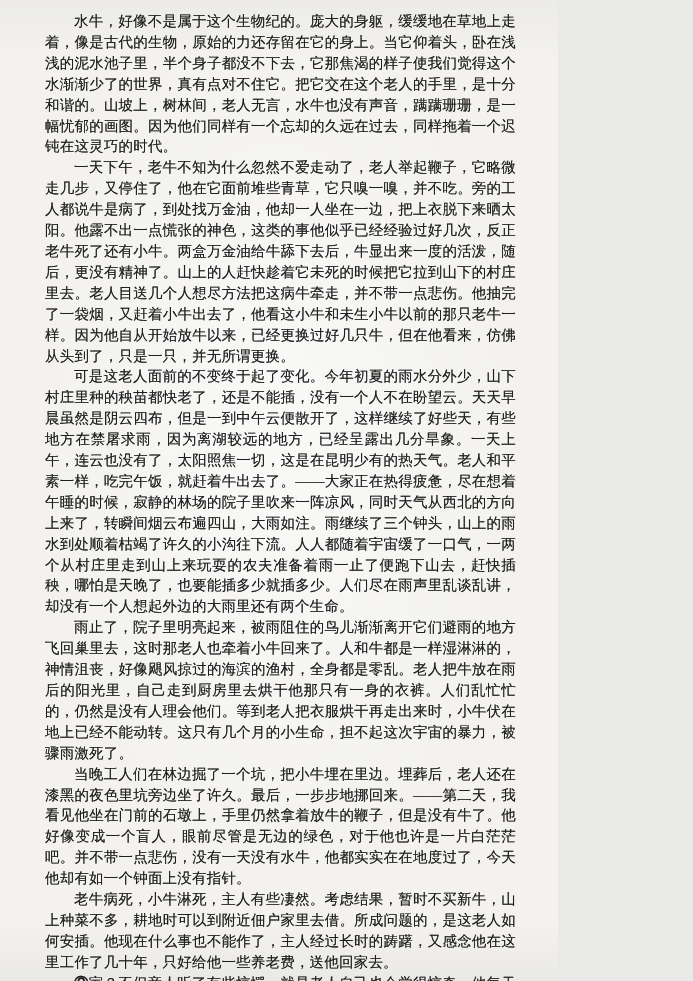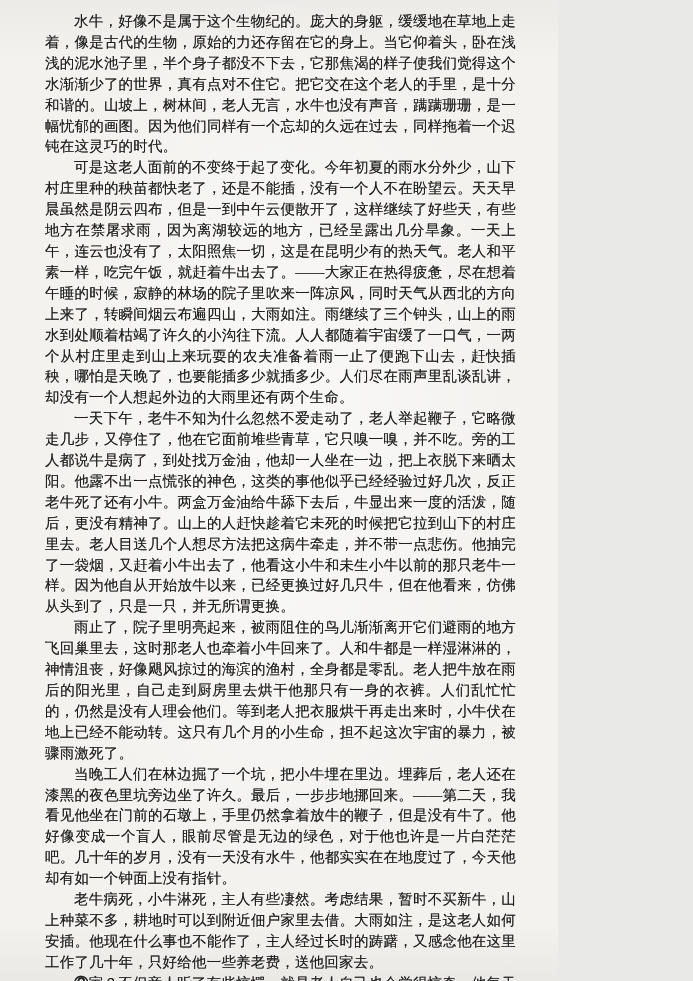--- a/index.html
+++ b/index.html
@@ -44,20 +44,20 @@
   .marker {
     font-weight: bold;
   }
 </style>
 </head>
 <body>
 
 <div class="page">
   <div class="text-block">
     <p class="para">水牛，好像不是属于这个生物纪的。庞大的身躯，缓缓地在草地上走着，像是古代的生物，原始的力还存留在它的身上。当它仰着头，卧在浅浅的泥水池子里，半个身子都没不下去，它那焦渴的样子使我们觉得这个水渐渐少了的世界，真有点对不住它。把它交在这个老人的手里，是十分和谐的。山坡上，树林间，老人无言，水牛也没有声音，蹒蹒珊珊，是一幅忧郁的画图。因为他们同样有一个忘却的久远在过去，同样拖着一个迟钝在这灵巧的时代。</p>
+    <p class="para">一天下午，老牛不知为什么忽然不爱走动了，老人举起鞭子，它略微走几步，又停住了，他在它面前堆些青草，它只嗅一嗅，并不吃。旁的工人都说牛是病了，到处找万金油，他却一人坐在一边，把上衣脱下来晒太阳。他露不出一点慌张的神色，这类的事他似乎已经经验过好几次，反正老牛死了还有小牛。两盒万金油给牛舔下去后，牛显出来一度的活泼，随后，更没有精神了。山上的人赶快趁着它未死的时候把它拉到山下的村庄里去。老人目送几个人想尽方法把这病牛牵走，并不带一点悲伤。他抽完了一袋烟，又赶着小牛出去了，他看这小牛和未生小牛以前的那只老牛一样。因为他自从开始放牛以来，已经更换过好几只牛，但在他看来，仿佛从头到了，只是一只，并无所谓更换。</p>
     <p class="para">可是这老人面前的不变终于起了变化。今年初夏的雨水分外少，山下村庄里种的秧苗都快老了，还是不能插，没有一个人不在盼望云。天天早晨虽然是阴云四布，但是一到中午云便散开了，这样继续了好些天，有些地方在禁屠求雨，因为离湖较远的地方，已经呈露出几分旱象。一天上午，连云也没有了，太阳照焦一切，这是在昆明少有的热天气。老人和平素一样，吃完午饭，就赶着牛出去了。——大家正在热得疲惫，尽在想着午睡的时候，寂静的林场的院子里吹来一阵凉风，同时天气从西北的方向上来了，转瞬间烟云布遍四山，大雨如注。雨继续了三个钟头，山上的雨水到处顺着枯竭了许久的小沟往下流。人人都随着宇宙缓了一口气，一两个从村庄里走到山上来玩耍的农夫准备着雨一止了便跑下山去，赶快插秧，哪怕是天晚了，也要能插多少就插多少。人们尽在雨声里乱谈乱讲，却没有一个人想起外边的大雨里还有两个生命。</p>
-    <p class="para">一天下午，老牛不知为什么忽然不爱走动了，老人举起鞭子，它略微走几步，又停住了，他在它面前堆些青草，它只嗅一嗅，并不吃。旁的工人都说牛是病了，到处找万金油，他却一人坐在一边，把上衣脱下来晒太阳。他露不出一点慌张的神色，这类的事他似乎已经经验过好几次，反正老牛死了还有小牛。两盒万金油给牛舔下去后，牛显出来一度的活泼，随后，更没有精神了。山上的人赶快趁着它未死的时候把它拉到山下的村庄里去。老人目送几个人想尽方法把这病牛牵走，并不带一点悲伤。他抽完了一袋烟，又赶着小牛出去了，他看这小牛和未生小牛以前的那只老牛一样。因为他自从开始放牛以来，已经更换过好几只牛，但在他看来，仿佛从头到了，只是一只，并无所谓更换。</p>
     <p class="para">雨止了，院子里明亮起来，被雨阻住的鸟儿渐渐离开它们避雨的地方飞回巢里去，这时那老人也牵着小牛回来了。人和牛都是一样湿淋淋的，神情沮丧，好像飓风掠过的海滨的渔村，全身都是零乱。老人把牛放在雨后的阳光里，自己走到厨房里去烘干他那只有一身的衣裤。人们乱忙忙的，仍然是没有人理会他们。等到老人把衣服烘干再走出来时，小牛伏在地上已经不能动转。这只有几个月的小生命，担不起这次宇宙的暴力，被骤雨激死了。</p>
-    <p class="para">当晚工人们在林边掘了一个坑，把小牛埋在里边。埋葬后，老人还在漆黑的夜色里坑旁边坐了许久。最后，一步步地挪回来。——第二天，我看见他坐在门前的石墩上，手里仍然拿着放牛的鞭子，但是没有牛了。他好像变成一个盲人，眼前尽管是无边的绿色，对于他也许是一片白茫茫吧。几十年的岁月，没有一天没有水牛，他都实实在在地度过了，今天他却有如一个钟面上没有指针。</p>
-    <p class="para">老牛病死，小牛淋死，主人有些凄然。考虑结果，暂时不买新牛，山上种菜不多，耕地时可以到附近佃户家里去借。大雨如注，是这老人如何安插。他现在什么事也不能作了，主人经过长时的踌躇，又感念他在这里工作了几十年，只好给他一些养老费，送他回家去。</p>
+    <p class="para">当晚工人们在林边掘了一个坑，把小牛埋在里边。埋葬后，老人还在漆黑的夜色里坑旁边坐了许久。最后，一步步地挪回来。——第二天，我看见他坐在门前的石墩上，手里仍然拿着放牛的鞭子，但是没有牛了。他好像变成一个盲人，眼前尽管是无边的绿色，对于他也许是一片白茫茫吧。并不带一点悲伤，没有一天没有水牛，他都实实在在地度过了，今天他却有如一个钟面上没有指针。</p>
+    <p class="para">老牛病死，小牛淋死，主人有些凄然。考虑结果，暂时不买新牛，山上种菜不多，耕地时可以到附近佃户家里去借。所成问题的，是这老人如何安插。他现在什么事也不能作了，主人经过长时的踌躇，又感念他在这里工作了几十年，只好给他一些养老费，送他回家去。</p>
     <p class="para"><span class="marker">③</span><span class="underlined">家？不但旁人听了有些惊愕，就是老人自己也会觉得惊奇。</span><span>他每天放牛回来，像是生</span></p>
   </div>
 </div>
 
 </body></html>

